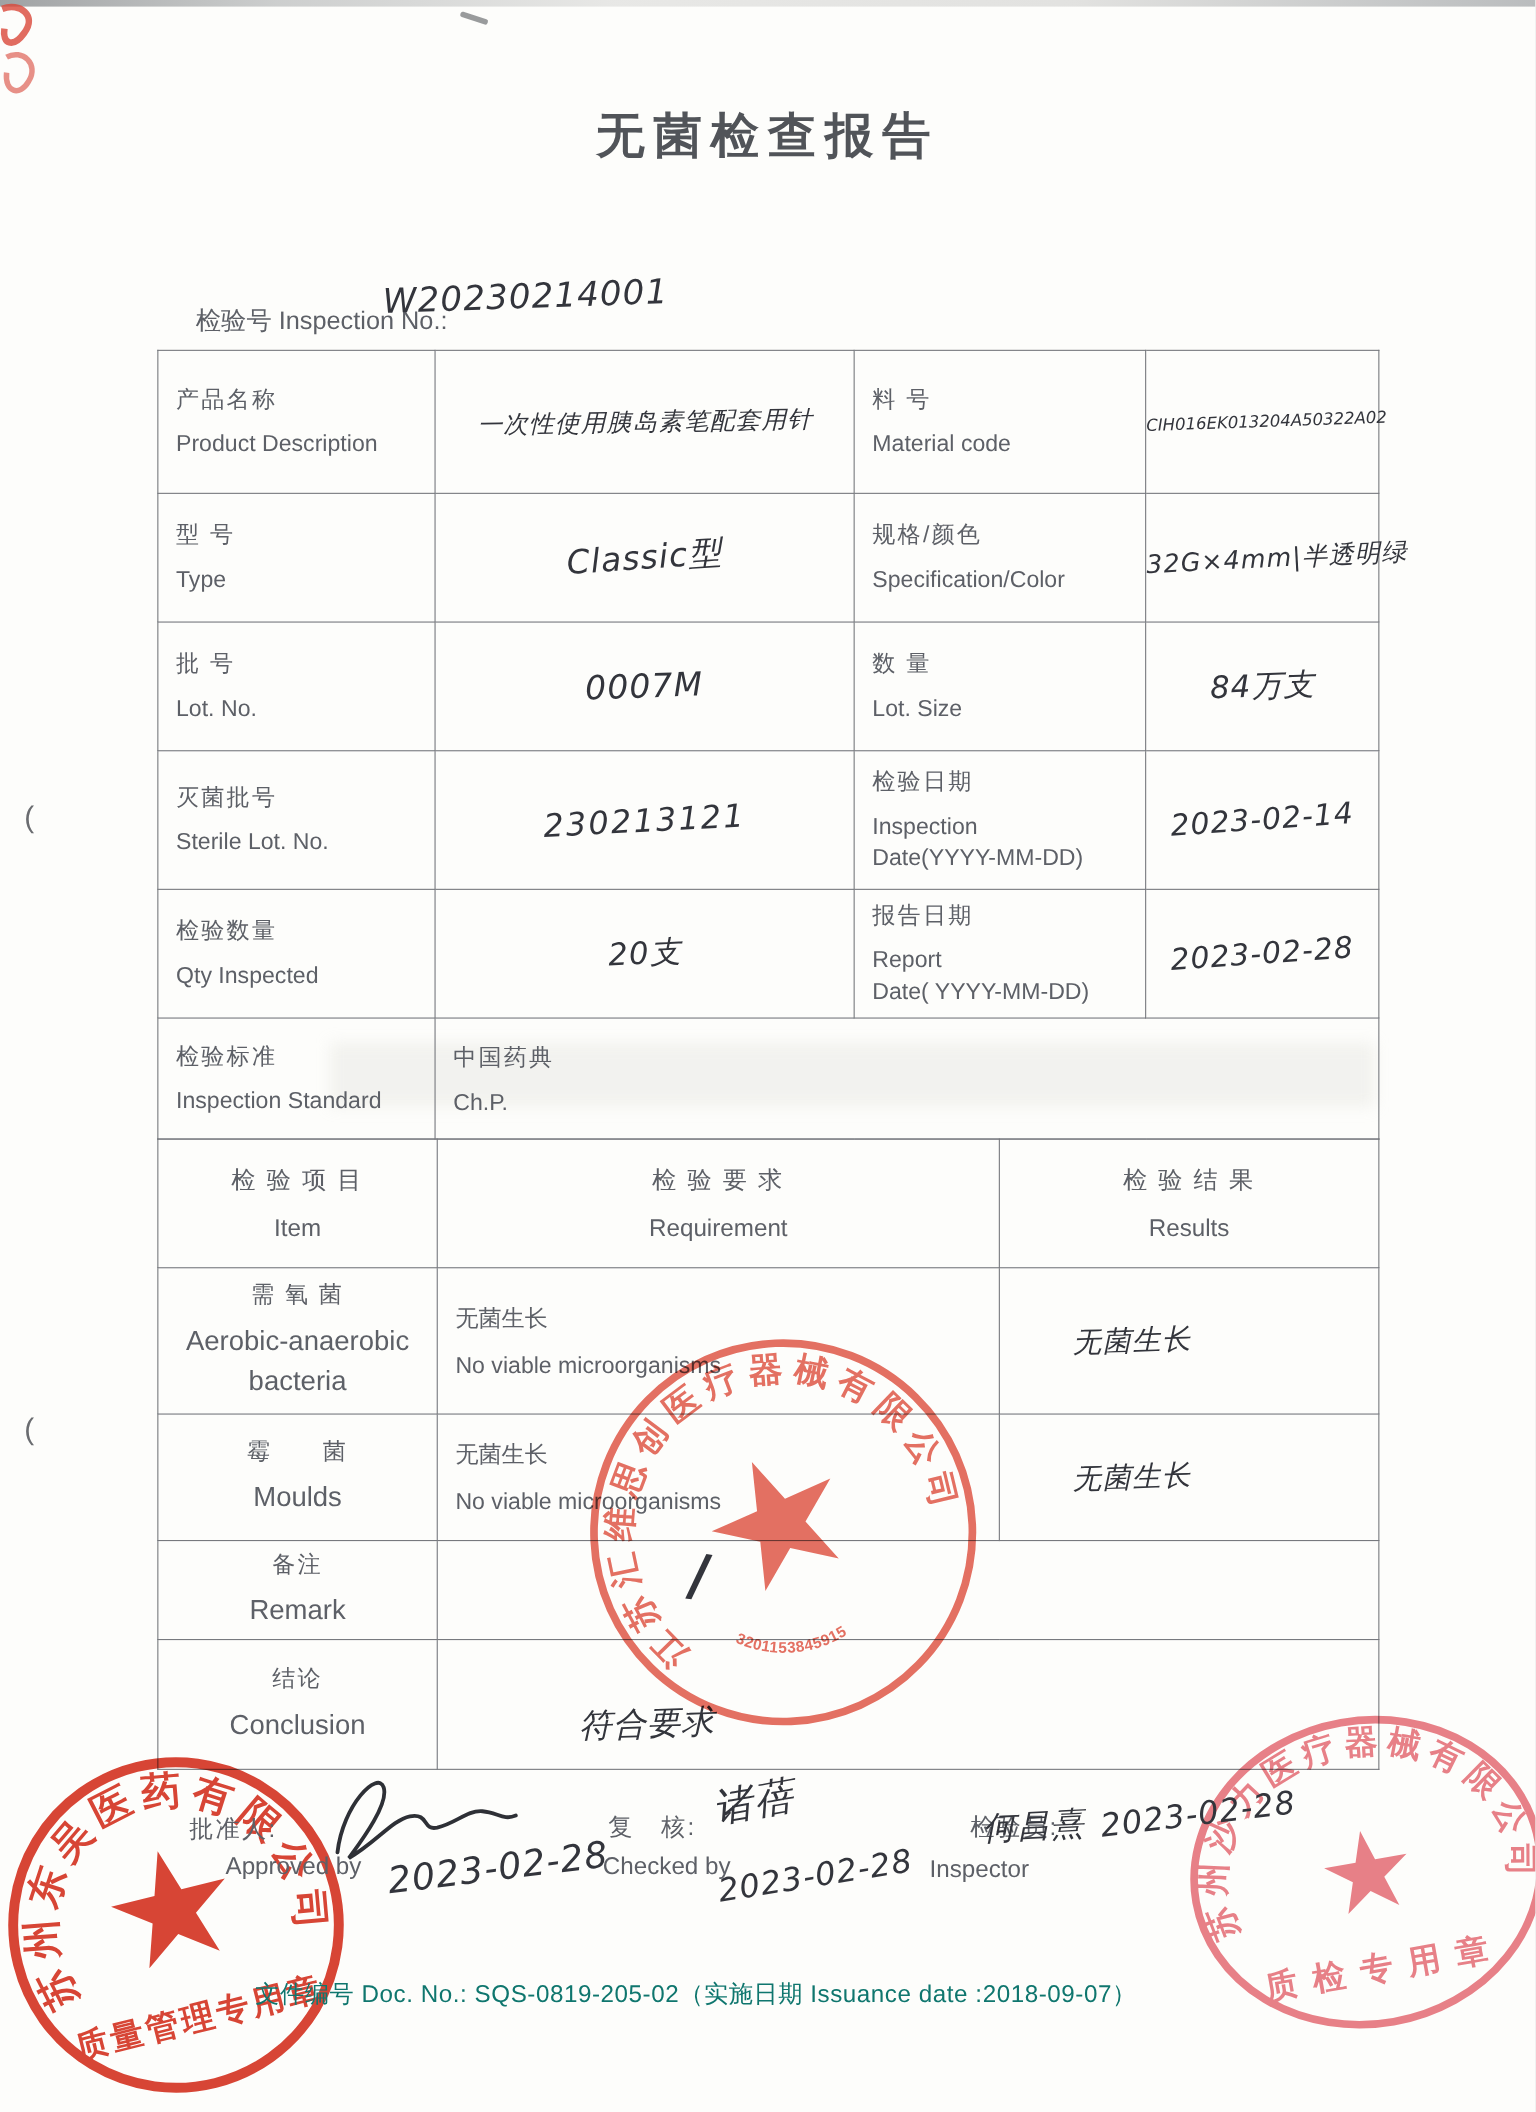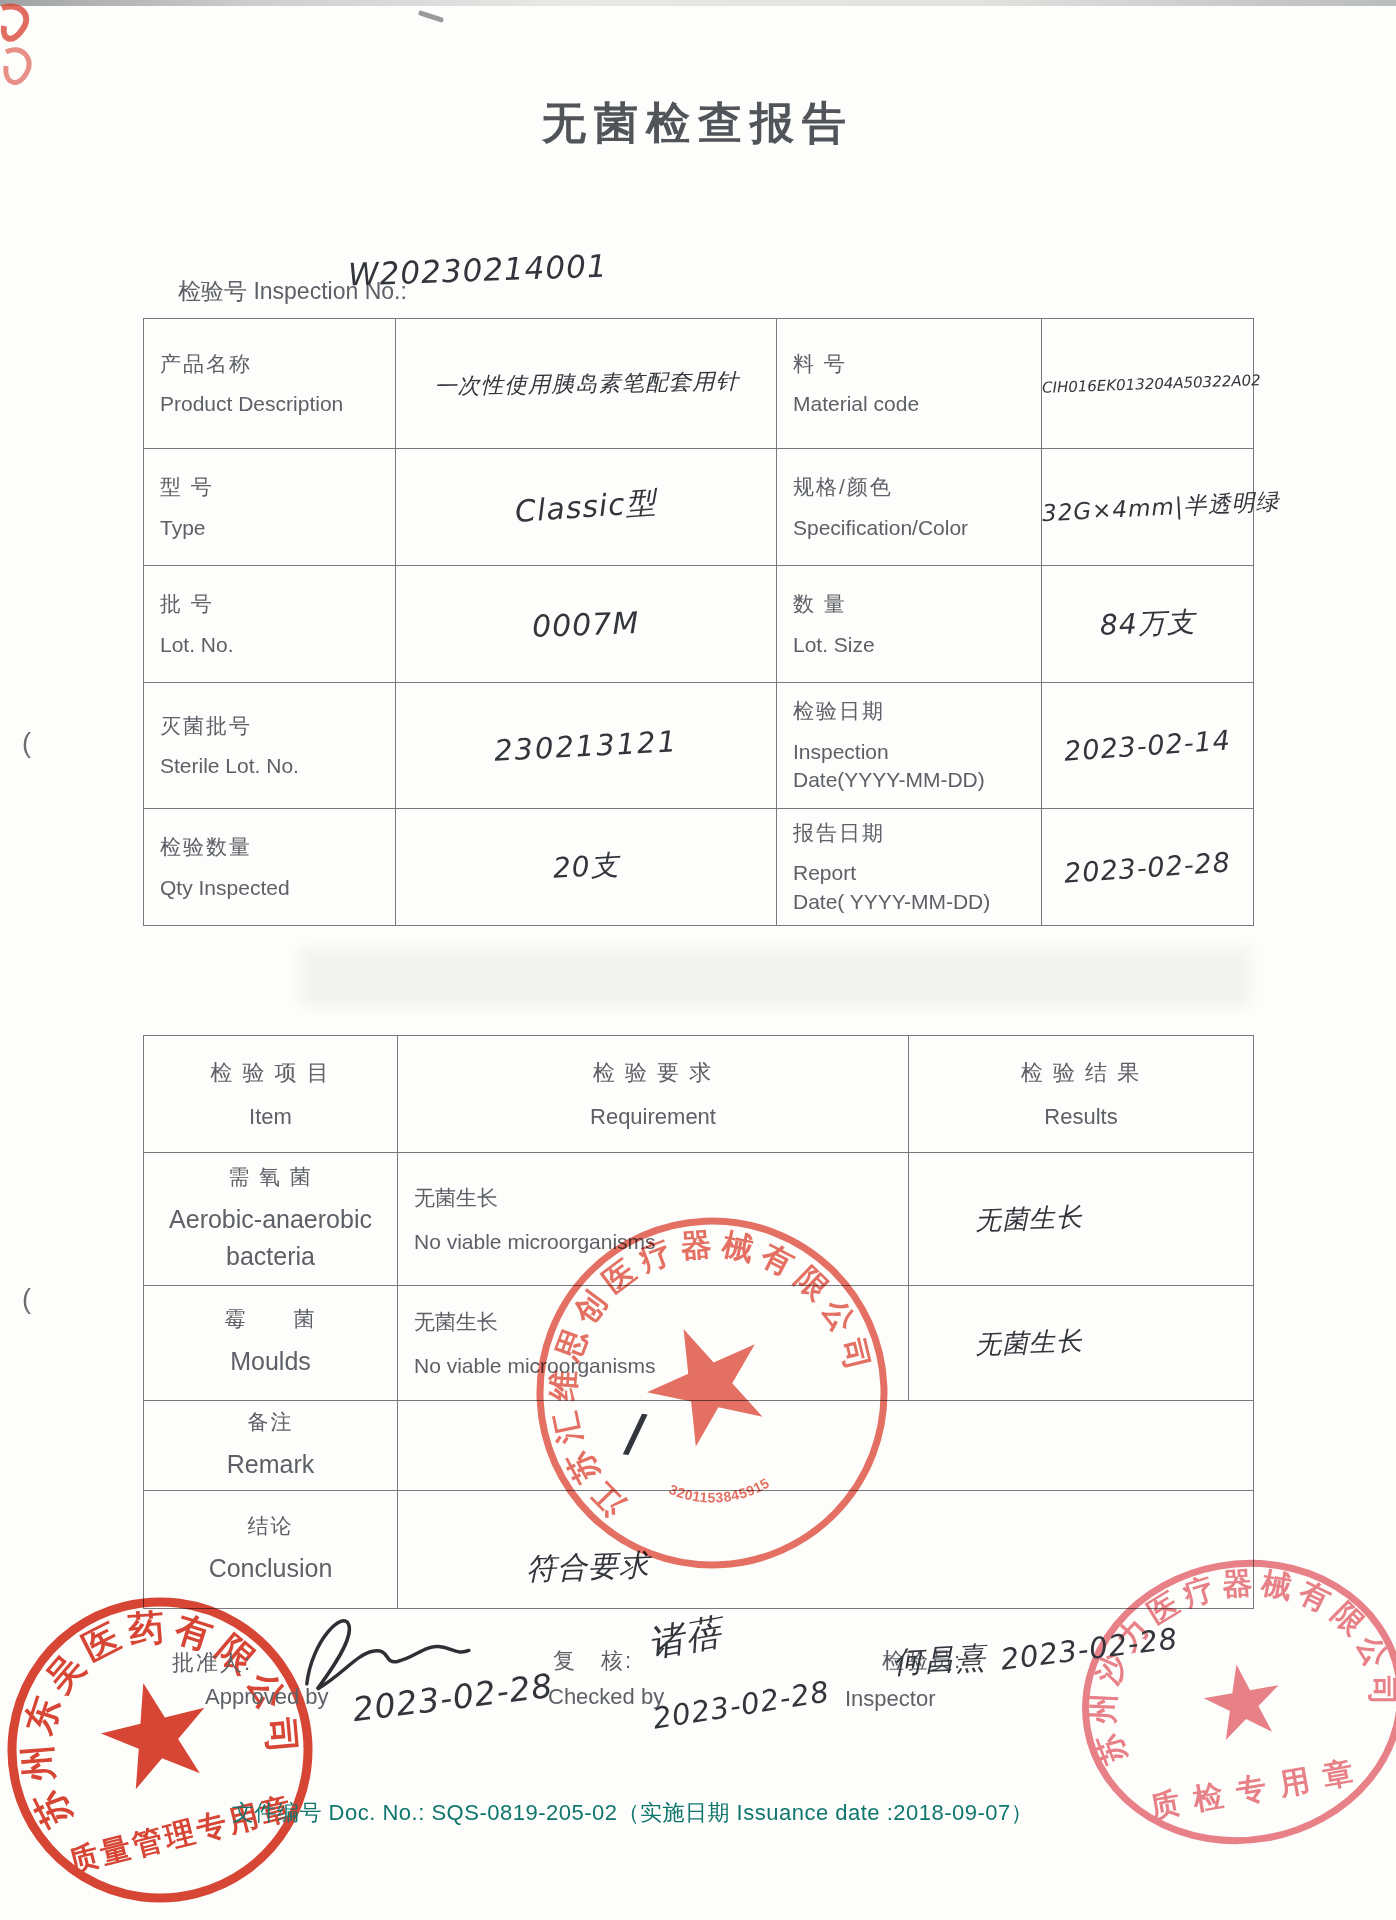--- a/index.html
+++ b/index.html
@@ -149,20 +149,30 @@
             <span class="en">Qty Inspected</span>
           </td>
       <td class="val"><span class="hw hw-v1-4">20支</span></td>
       <td class="lbl">
             <span class="zh">报告日期</span>
             <span class="en">Report
 Date( YYYY-MM-DD)</span>
           </td>
       <td class="val"><span class="hw hw-v2-4">2023-02-28</span></td>
     </tr>
+    <tr style="height:110px">
+      <td class="lbl">
+            <span class="zh">检验标准</span>
+            <span class="en">Inspection Standard</span>
+          </td>
+      <td class="std" colspan="3">
+            <span class="zh">中国药典</span>
+            <span class="en">Ch.P.</span>
+          </td>
+    </tr>
   </tbody>
     </table>
 
   <table id="test-table">
     <colgroup>
         <col style="width:254px">
         <col style="width:511px">
         <col style="width:345px">
       </colgroup>
     <tbody>

